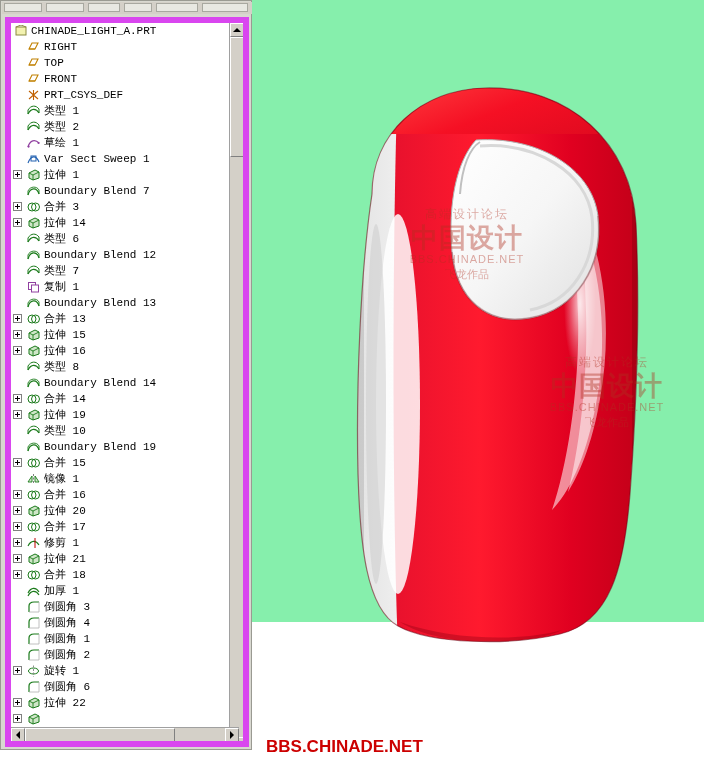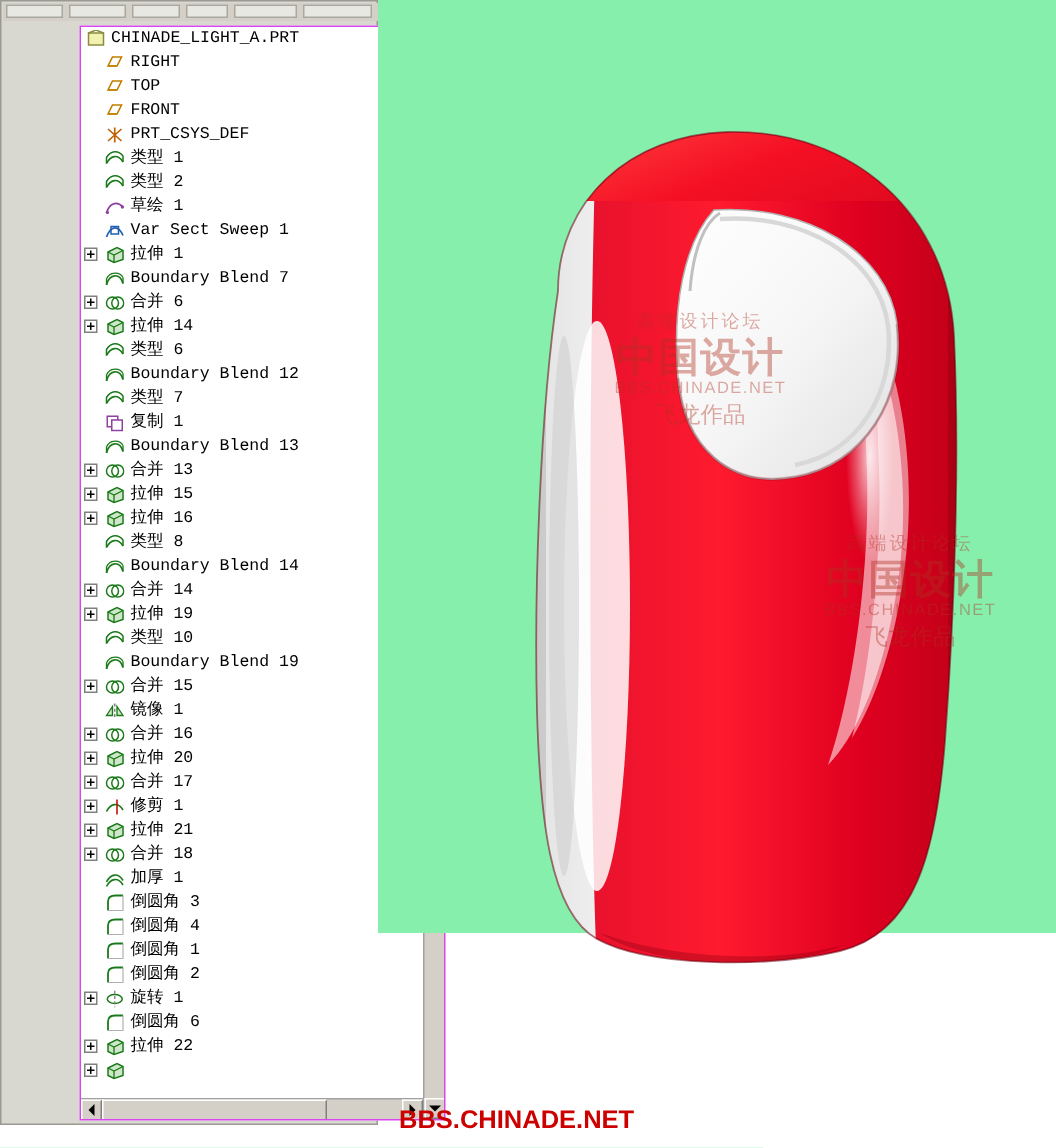--- a/index.html
+++ b/index.html
@@ -42,24 +42,23 @@
     border: 1px solid #a8a8a0;
     box-sizing: border-box;
   }
   #tree-inner {
     position: absolute;
     left: 4px;
     top: 16px;
     width: 244px;
     height: 730px;
     background: #ffffff;
-    border: 1px solid #d946ef;
+    border: 6px solid #d946ef;
     box-sizing: border-box;
     overflow: hidden;
-    margin-left: 48px;
   }
   #tree-scroll-area {
     position: absolute;
     left: 0;
     top: 0;
     width: 228px;
     height: 728px;
     overflow: hidden;
   }
   .tree-row {
@@ -188,21 +187,21 @@
     position: absolute;
     text-align: center;
     color: #b03020;
     opacity: 0.40;
     font-family: "Liberation Sans", sans-serif;
     pointer-events: none;
   }
   .wm .l1 { font-size: 12px; letter-spacing: 2px; }
   .wm .l2 { font-size: 27px; font-weight: bold; letter-spacing: 1px; line-height: 30px;}
   .wm .l3 { font-size: 11px; letter-spacing: 1px; }
-  .wm .l4 { font-size: 15px; margin-top: 2px; }
+  .wm .l4 { font-size: 11px; margin-top: 2px; }
 
   #footer-url {
     position: absolute;
     left: 266px;
     top: 737px;
     font-family: "Liberation Sans", sans-serif;
     font-size: 17px;
     font-weight: bold;
     color: #cc0000;
     letter-spacing: 0px;
@@ -329,21 +328,21 @@
             <span class="lbl">Boundary Blend 7</span>
           </div>
           <div class="tree-row">
             <span class="expander"></span>
             <span class="ico">
               <svg width="13" height="12" viewBox="0 0 13 12">
                 <circle cx="5" cy="6" r="4" fill="none" stroke="#1a7a1a" stroke-width="1"></circle>
                 <circle cx="8.5" cy="6" r="4" fill="none" stroke="#1a7a1a" stroke-width="1"></circle>
               </svg>
             </span>
-            <span class="lbl">合并 6</span>
+            <span class="lbl">合并 3</span>
           </div>
           <div class="tree-row">
             <span class="expander"></span>
             <span class="ico">
               <svg width="13" height="12" viewBox="0 0 13 12">
                 <path d="M2 4 L8 1 L12 3 L12 9 L6 11 L2 9 Z" fill="#cfe6c8" stroke="#1a7a1a" stroke-width="1"></path>
                 <path d="M2 4 L6 6 L12 3 M6 6 L6 11" fill="none" stroke="#1a7a1a" stroke-width="0.9"></path>
               </svg>
             </span>
             <span class="lbl">拉伸 14</span>

